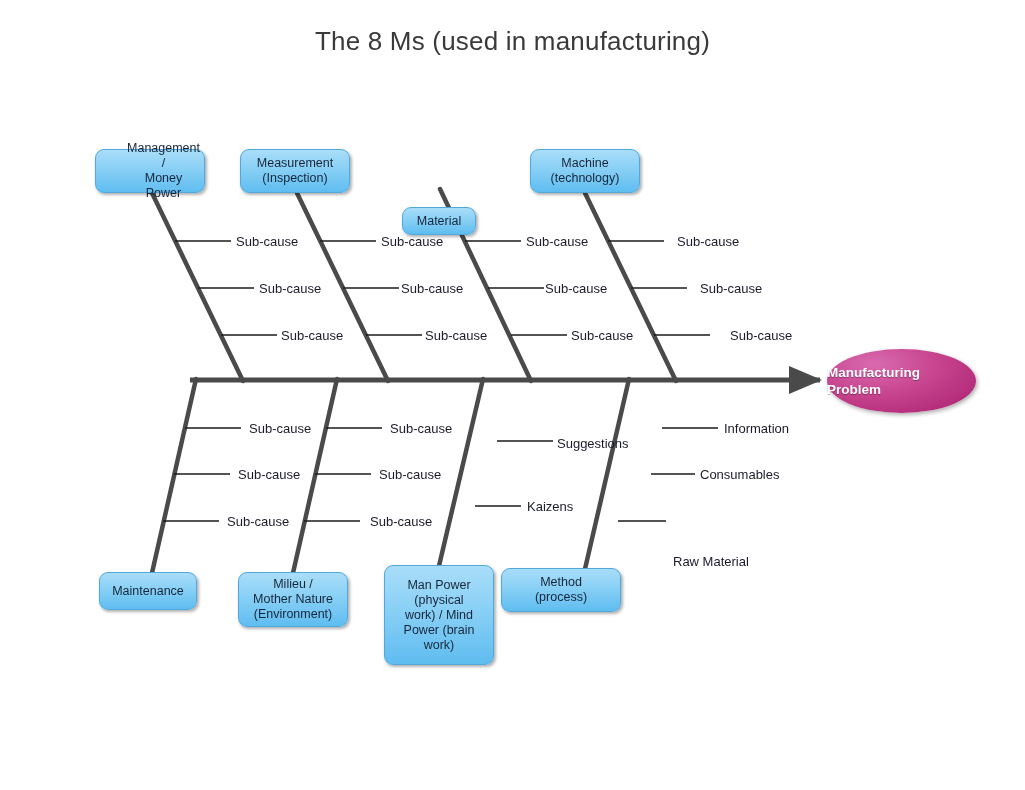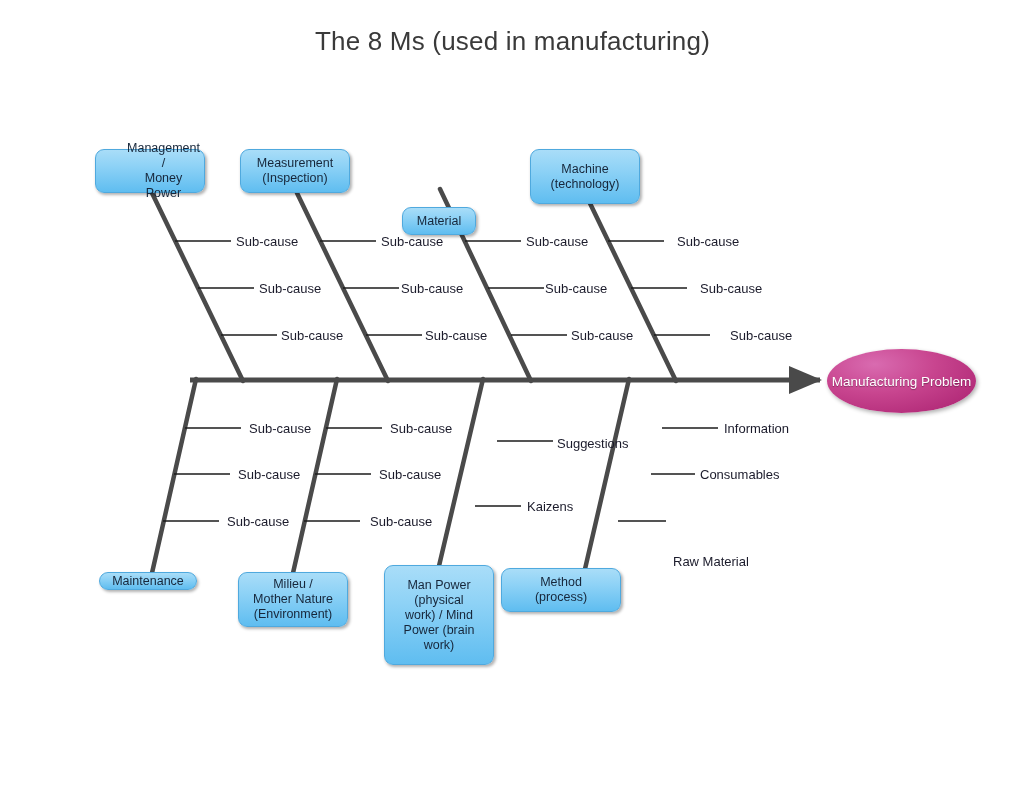--- a/index.html
+++ b/index.html
@@ -68,25 +68,25 @@
     left: 827px;
     top: 349px;
     width: 149px;
     height: 64px;
     border-radius: 50%;
     background: radial-gradient(ellipse at 32% 24%, #d96bb0 0%, #c8458f 42%, #a81f6e 100%);
     box-shadow: 1.5px 2px 4px rgba(0,0,0,0.32);
     display: flex;
     align-items: center;
     justify-content: center;
-    text-align: right;
+    text-align: left;
     color: #ffffff;
     font-size: 13.5px;
     line-height: 17px;
-    font-weight: 400;
+    font-weight: 700;
     text-shadow: 0 1px 1px rgba(0,0,0,0.35);
   }
 </style>
 </head>
 <body>
 
 <div id="diagram-root">
 
   <div id="page-title">The 8 Ms (used in manufacturing)</div>
 
@@ -174,28 +174,28 @@
     <span>
       <span>Measurement</span><br>
       <span>(Inspection)</span>
     </span>
   </div>
 
   <div class="cat-box" style="left:402px; top:160px; width:74px; height:28px;margin-top:47px;">
     <span>Material</span>
   </div>
 
-  <div class="cat-box" style="left:530px; top:149px; width:110px; height:55px;">
+  <div class="cat-box" style="left:530px; top:149px; width:110px; height:44px;">
     <span>
       <span>Machine</span><br>
       <span>(technology)</span>
     </span>
   </div>
 
-  <div class="cat-box" style="left:99px; top:572px; width:98px; height:18px;">
+  <div class="cat-box" style="left:99px; top:572px; width:98px; height:38px;">
     <span>Maintenance</span>
   </div>
 
   <div class="cat-box" style="left:238px; top:572px; width:110px; height:55px;">
     <span>
       <span>Milieu /</span><br>
       <span>Mother Nature</span><br>
       <span>(Environment)</span>
     </span>
   </div>

